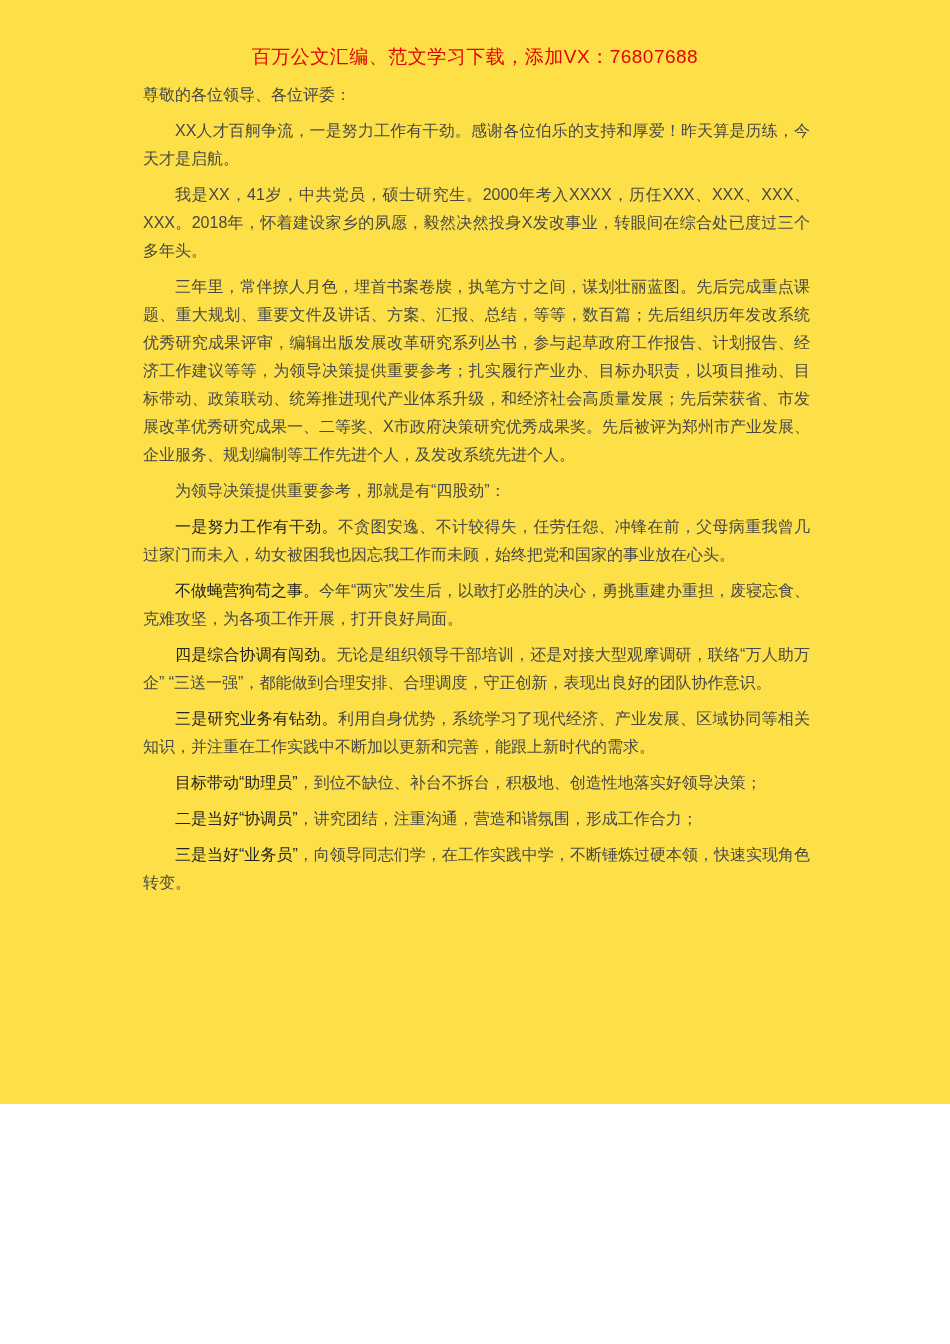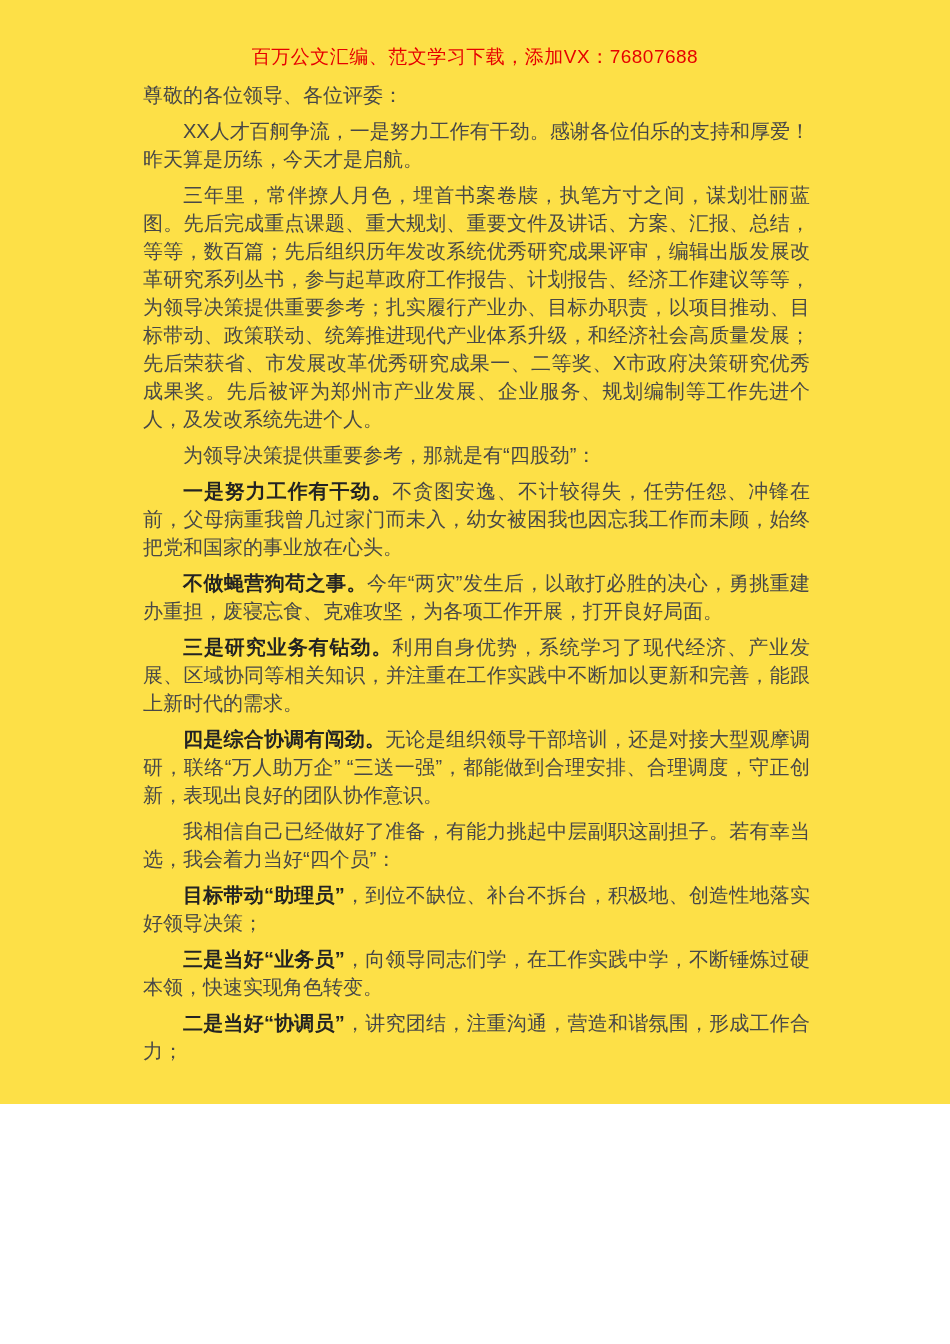--- a/index.html
+++ b/index.html
@@ -19,36 +19,36 @@
     text-align:center;
     color:#e60000;
     font-size:19px;
     line-height:25px;
     font-weight:400;
     letter-spacing:0.5px;
   }
   .doc{
     margin:12px 56px 0 143px;
     width:667px;
-    font-size:20px;
+    font-size:16px;
     line-height:28px;
     color:#484848;
     text-align:justify;
     text-justify:inter-ideograph;
   }
   .doc p{
     margin:8px 0;
     text-indent:2em;
   }
   .doc p.salutation{
     text-indent:0;
     margin-top:0;
   }
   .doc b.lead{
-    font-weight:700;
+    font-weight:400;
     color:#232323;
   }
   .pagenum{
     position:absolute;
     left:348px;
     top:1248px;
     font-size:16px;
     line-height:18px;
     color:#595959;
   }
@@ -58,38 +58,38 @@
 
 <div class="page">
 
   <div class="promo">百万公文汇编、范文学习下载，添加VX：76807688</div>
 
   <div class="doc">
     <p class="salutation">尊敬的各位领导、各位评委：</p>
 
   <p><span>XX人才百舸争流，一是努力工作有干劲。感谢各位伯乐的支持和厚爱！昨天算是历练，今天才是启航。</span></p>
 
+  <p><span>我是XX，41岁，中共党员，硕士研究生。2000年考入XXXX，历任XXX、XXX、XXX、XXX。2018年，怀着建设家乡的夙愿，毅然决然投身X发改事业，转眼间在综合处已度过三个多年头。</span></p>
 
   <p><span>三年里，常伴撩人月色，埋首书案卷牍，执笔方寸之间，谋划壮丽蓝图。先后完成重点课题、重大规划、重要文件及讲话、方案、汇报、总结，等等，数百篇；先后组织历年发改系统优秀研究成果评审，编辑出版发展改革研究系列丛书，参与起草政府工作报告、计划报告、经济工作建议等等，为领导决策提供重要参考；扎实履行产业办、目标办职责，以项目推动、目标带动、政策联动、统筹推进现代产业体系升级，和经济社会高质量发展；先后荣获省、市发展改革优秀研究成果一、二等奖、X市政府决策研究优秀成果奖。先后被评为郑州市产业发展、企业服务、规划编制等工作先进个人，及发改系统先进个人。</span></p>
 
   <p><span>为领导决策提供重要参考，那就是有“四股劲”：</span></p>
 
   <p><b class="lead">一是努力工作有干劲。</b><span>不贪图安逸、不计较得失，任劳任怨、冲锋在前，父母病重我曾几过家门而未入，幼女被困我也因忘我工作而未顾，始终把党和国家的事业放在心头。</span></p>
 
   <p><b class="lead">不做蝇营狗苟之事。</b><span>今年“两灾”发生后，以敢打必胜的决心，勇挑重建办重担，废寝忘食、克难攻坚，为各项工作开展，打开良好局面。</span></p>
 
+  <p><b class="lead">四是综合协调有闯劲。</b><span>无论是组织领导干部培训，还是对接大型观摩调研，联络“万人助万企” “三送一强”，都能做到合理安排、合理调度，守正创新，表现出良好的团队协作意识。</span></p>
+
   <p><b class="lead">三是研究业务有钻劲。</b><span>利用自身优势，系统学习了现代经济、产业发展、区域协同等相关知识，并注重在工作实践中不断加以更新和完善，能跟上新时代的需求。</span></p>
 
-  <p><b class="lead">四是综合协调有闯劲。</b><span>无论是组织领导干部培训，还是对接大型观摩调研，联络“万人助万企” “三送一强”，都能做到合理安排、合理调度，守正创新，表现出良好的团队协作意识。</span></p>
-
-  <p><span>我相信自己已经做好了准备，有能力挑起中层副职这副担子。若有幸当选，我会着力当好“四个员”：</span></p>
 
   <p><b class="lead">目标带动“助理员”</b><span>，到位不缺位、补台不拆台，积极地、创造性地落实好领导决策；</span></p>
 
+  <p><b class="lead">二是当好“协调员”</b><span>，讲究团结，注重沟通，营造和谐氛围，形成工作合力；</span></p>
+
   <p><b class="lead">三是当好“业务员”</b><span>，向领导同志们学，在工作实践中学，不断锤炼过硬本领，快速实现角色转变。</span></p>
-
-  <p><b class="lead">二是当好“协调员”</b><span>，讲究团结，注重沟通，营造和谐氛围，形成工作合力；</span></p>
 
 </div>
 
   <div class="pagenum">1</div>
 
 </div>
 
 </body></html>

